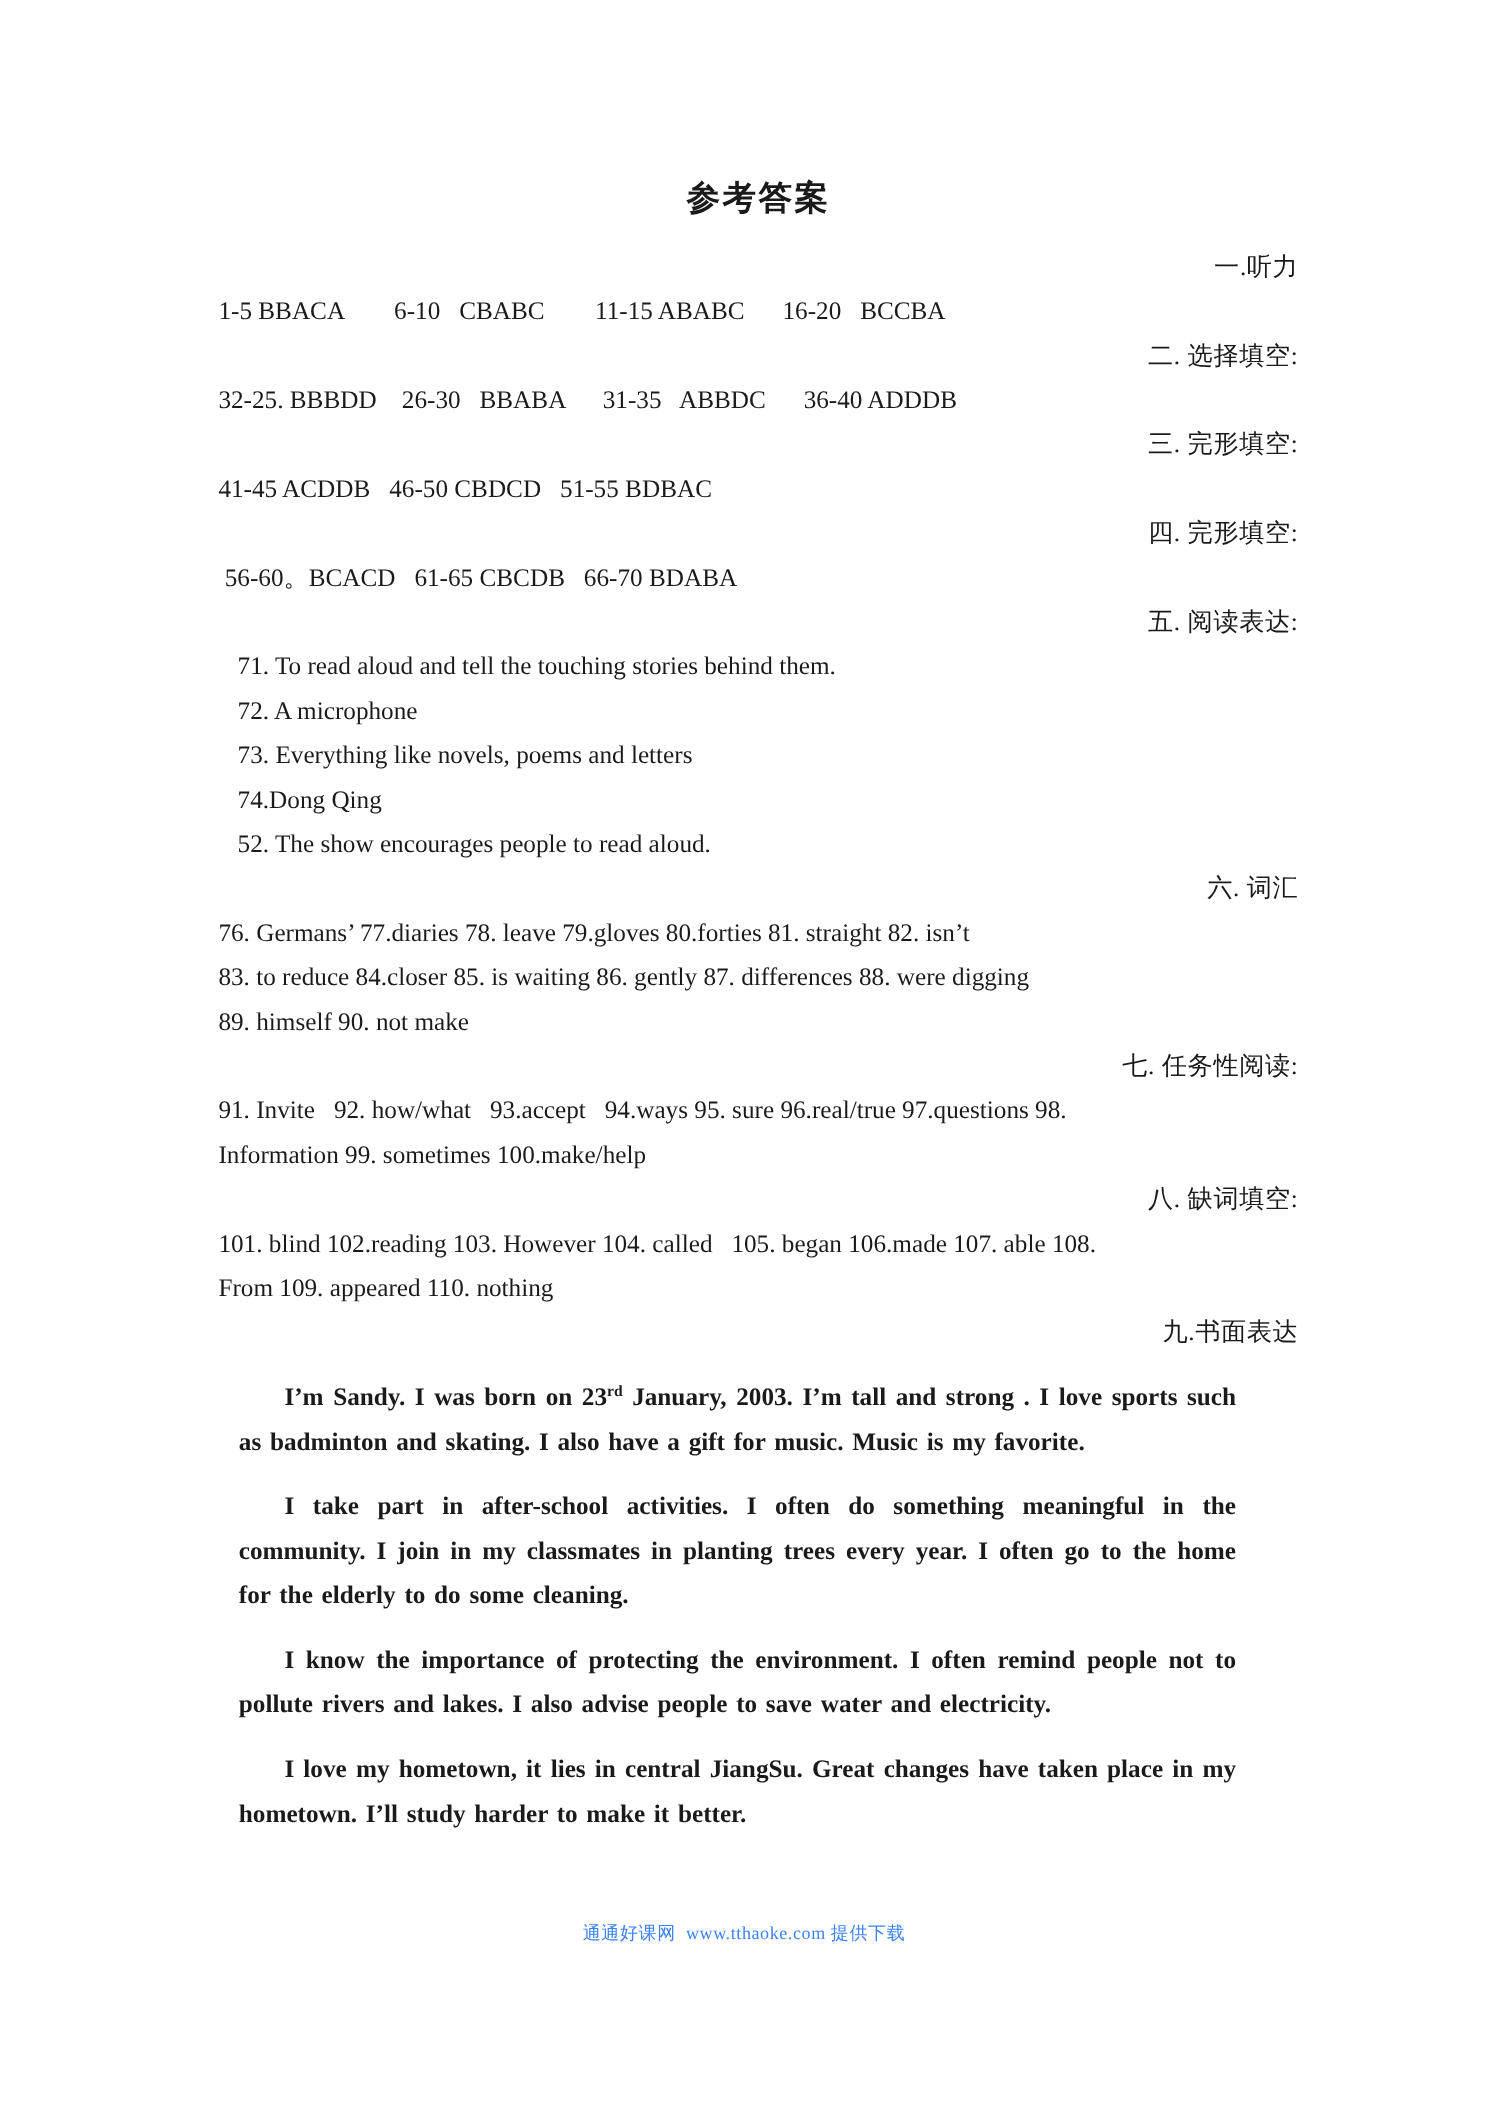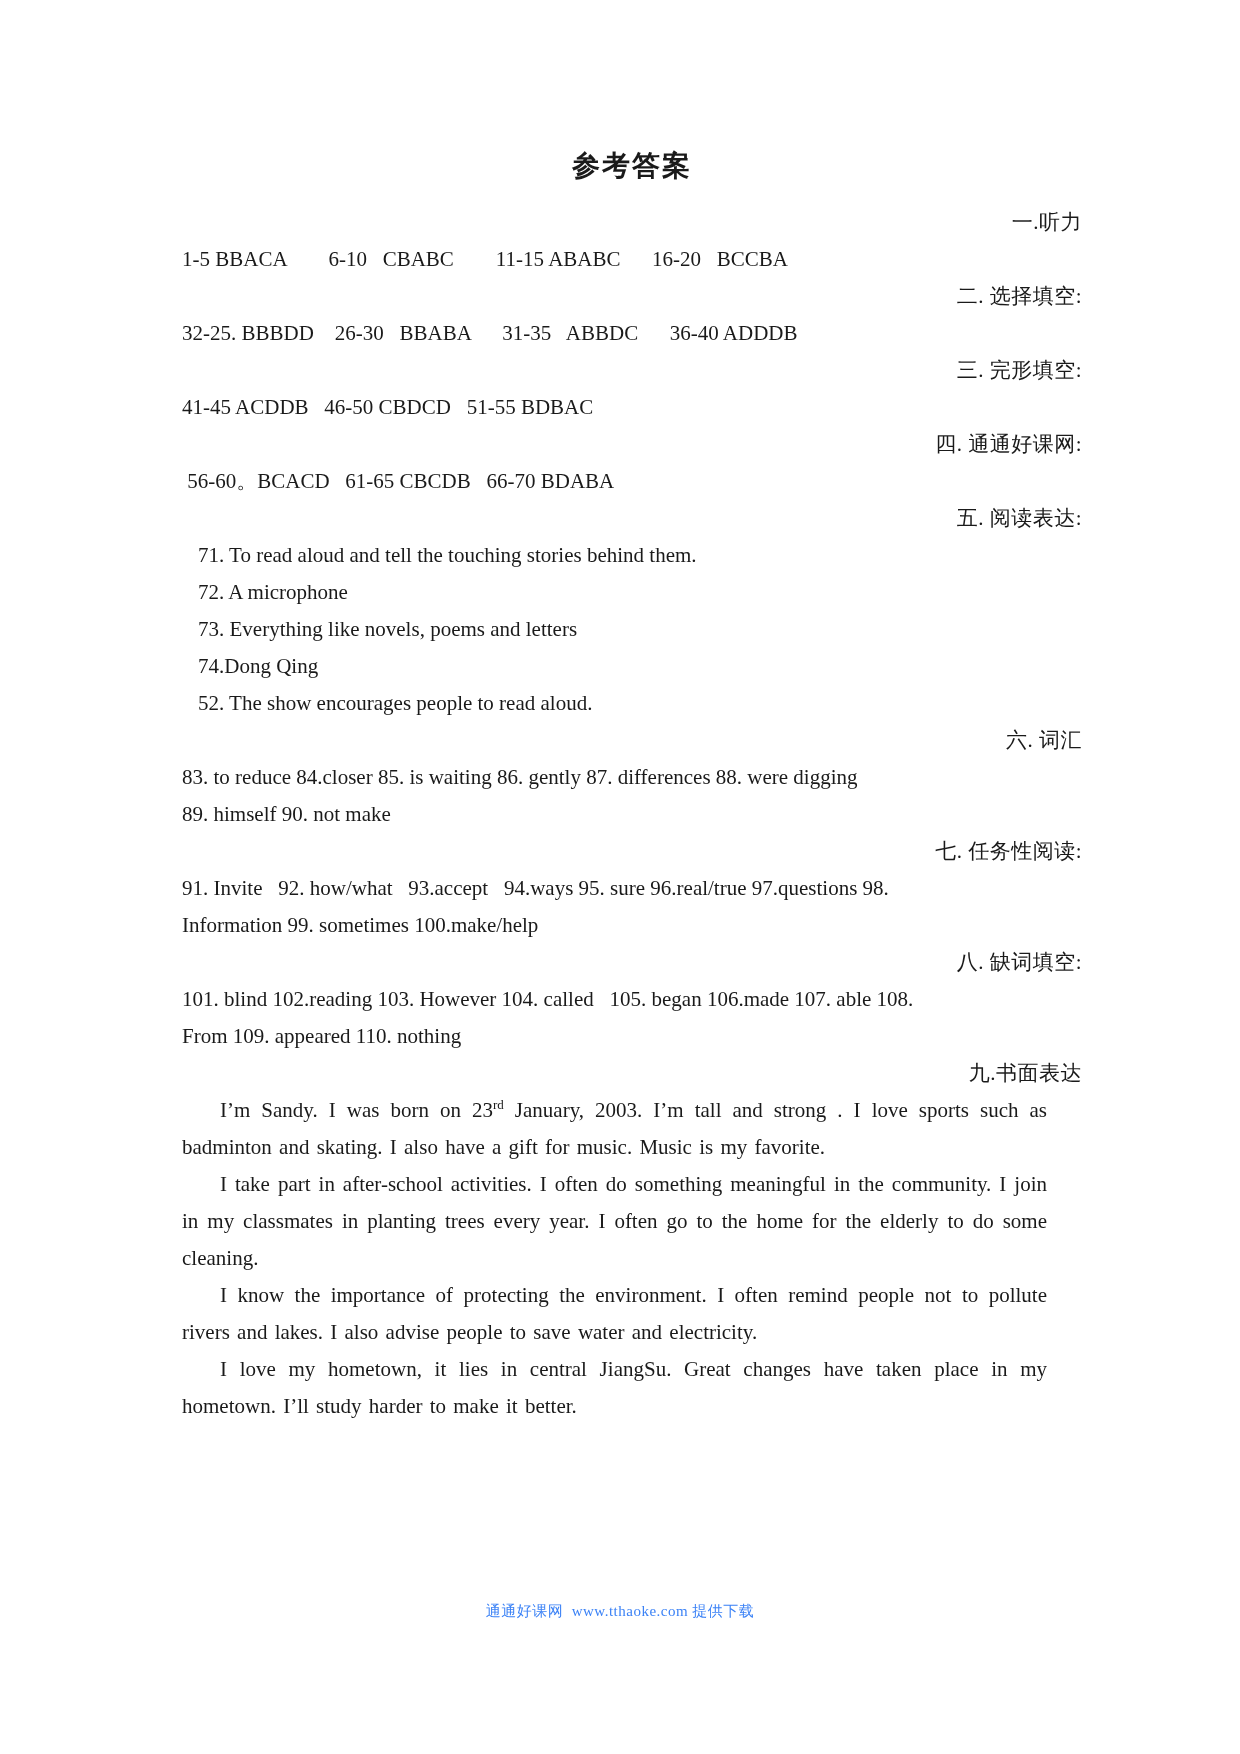--- a/index.html
+++ b/index.html
@@ -31,26 +31,27 @@
     line-height: 37px;
     white-space: pre;
     overflow: visible;
   }
   .heading { letter-spacing: 0.5px; text-align: right; }
   .num-item { padding-left: 16px; }
   .essay {
     padding-right: 35px; 
   }
   .essay p {
-    margin: 0;
+    margin: 17px;
     font-size: 21px;
     line-height: 37px;
     text-align: justify;
     text-indent: 38px;
     word-spacing: 2px;
+    font-weight: bold;
   }
   .essay sup {
     font-size: 13px;
     line-height: 0;
     vertical-align: super;
   }
   .footer {
     position: absolute;
     left: 0;
     right: 0;
@@ -71,31 +72,32 @@
 
   <div class="line heading">一.听力</div>
   <div class="line">1-5 BBACA        6-10   CBABC        11-15 ABABC      16-20   BCCBA</div>
 
   <div class="line heading">二. 选择填空:</div>
   <div class="line">32-25. BBBDD    26-30   BBABA      31-35   ABBDC      36-40 ADDDB</div>
 
   <div class="line heading">三. 完形填空:</div>
   <div class="line">41-45 ACDDB   46-50 CBDCD   51-55 BDBAC</div>
 
-  <div class="line heading">四. 通通好课网:</div>
+  <div class="line heading">四. 完形填空:</div>
   <div class="line"> 56-60。BCACD   61-65 CBCDB   66-70 BDABA</div>
 
   <div class="line heading">五. 阅读表达:</div>
   <div class="line num-item">71. To read aloud and tell the touching stories behind them.</div>
   <div class="line num-item">72. A microphone</div>
   <div class="line num-item">73. Everything like novels, poems and letters</div>
   <div class="line num-item">74.Dong Qing</div>
   <div class="line num-item">52. The show encourages people to read aloud.</div>
 
   <div class="line heading">六. 词汇</div>
+  <div class="line">76. Germans’ 77.diaries 78. leave 79.gloves 80.forties 81. straight 82. isn’t</div>
   <div class="line">83. to reduce 84.closer 85. is waiting 86. gently 87. differences 88. were digging</div>
   <div class="line">89. himself 90. not make</div>
 
   <div class="line heading">七. 任务性阅读:</div>
   <div class="line">91. Invite   92. how/what   93.accept   94.ways 95. sure 96.real/true 97.questions 98.</div>
   <div class="line">Information 99. sometimes 100.make/help</div>
 
   <div class="line heading">八. 缺词填空:</div>
   <div class="line">101. blind 102.reading 103. However 104. called   105. began 106.made 107. able 108.</div>
   <div class="line">From 109. appeared 110. nothing</div>

